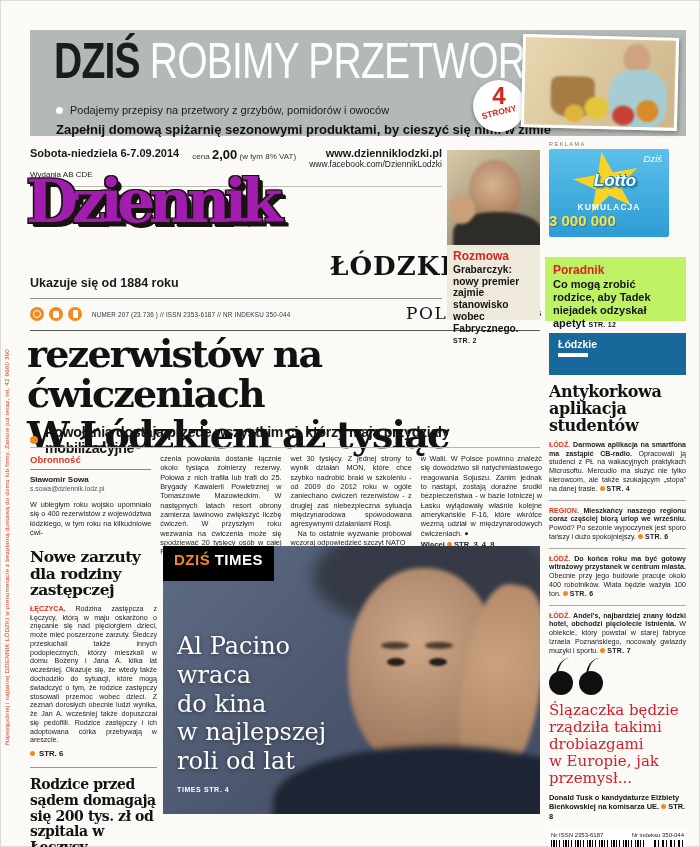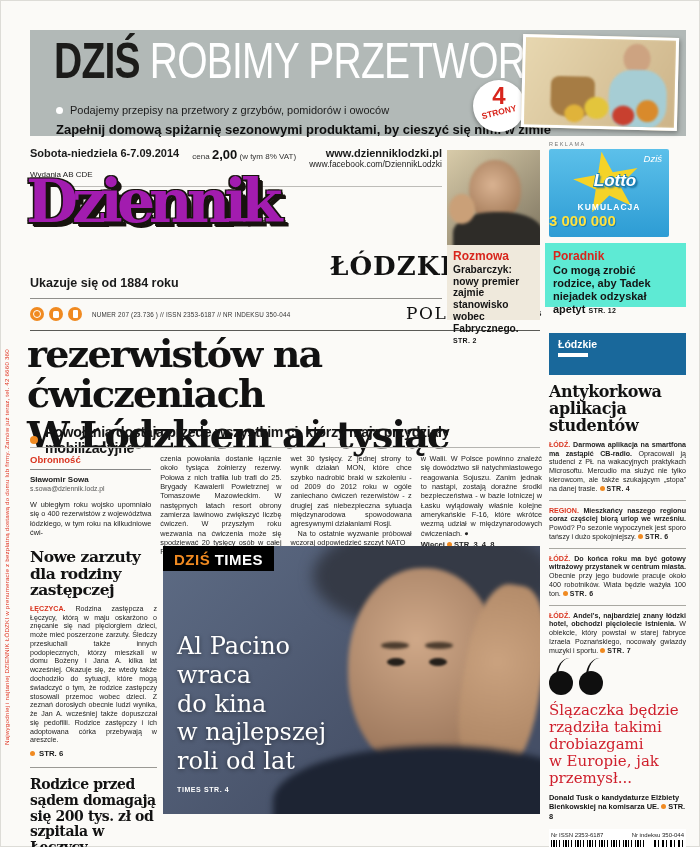--- a/index.html
+++ b/index.html
@@ -84,21 +84,21 @@
   .lotto { position:absolute; left:549px; top:149px; width:120px; height:88px;
            background:linear-gradient(180deg,#5cc0ea,#2d9cd4); border-radius:2px; overflow:hidden; }
   .lotto-day { position:absolute; right:7px; top:4px; color:#fff; font-style:italic; font-size:9.5px; }
   .star { position:absolute; left:24px; top:2px; width:68px; height:64px; background:#f5d327; transform:rotate(-10deg);
           clip-path:polygon(50% 0%, 61% 35%, 98% 35%, 68% 57%, 79% 91%, 50% 70%, 21% 91%, 32% 57%, 2% 35%, 39% 35%); }
   .lotto-word { position:absolute; left:12px; right:0; top:22px; text-align:center; color:#fff; font-weight:bold;
            font-style:italic; font-size:17px; text-shadow:1px 1px 0 #1b7fb5, -1px 1px 0 #1b7fb5, 1px -1px 0 #1b7fb5, 2px 2px 2px #136a99; }
   .kumul { position:absolute; left:0; right:0; top:53px; text-align:center; color:#fff; font-weight:bold; font-size:8.5px; letter-spacing:1px; }
   .jackpot { position:absolute; left:0; right:8px; top:63px; text-align:left; color:#ffe23e; font-weight:bold; font-size:15px;
              text-shadow:1px 1px 0 #1b7fb5; }
-  .card-advice { position:absolute; left:545px; top:243px; width:141px; height:64px; background:#5eead4; padding:6px 8px; }
+  .card-advice { position:absolute; left:545px; top:257px; width:141px; height:64px; background:#bef264; padding:6px 8px; }
   .ca-body { font-weight:bold; font-size:11px; line-height:1.18; color:#141414; }
 
   
   .headline { position:absolute; left:27px; top:334px; width:515px; font-family:"DejaVu Serif", serif;
               font-weight:bold; font-size:38px; line-height:1.06; letter-spacing:-1.8px; color:#121212; }
   .standfirst { position:absolute; left:30px; top:424px; width:512px; display:flex; align-items:center; gap:7px;
                 font-weight:bold; font-size:14.2px; letter-spacing:-0.3px; color:#151515; }
   .odot { width:8px; height:8px; border-radius:50%; background:#f08a21; display:inline-block; flex:0 0 auto; }
   .odot-sm { width:5px; height:5px; border-radius:50%; background:#f08a21; display:inline-block; }
   .article { position:absolute; left:30px; top:454px; width:512px; display:flex; gap:9px; }
@@ -128,21 +128,21 @@
   .tf-hair { left:150px; top:-25px; width:240px; height:110px; border-radius:50%; background:#353a46; filter:blur(7px); }
   .tf-face { left:185px; top:22px; width:152px; height:205px; border-radius:48%;
              background:radial-gradient(circle at 45% 35%, #cfa888, #9a755a 80%); filter:blur(2px); }
   .tf-browl { left:218px; top:96px; width:28px; height:7px; border-radius:50%; background:#4c3c2e; filter:blur(1.5px); }
   .tf-browr { left:262px; top:96px; width:28px; height:7px; border-radius:50%; background:#4c3c2e; filter:blur(1.5px); }
   .tf-eyel { left:224px; top:112px; width:18px; height:8px; border-radius:50%; background:#241f1a; filter:blur(1px); }
   .tf-eyer { left:266px; top:112px; width:18px; height:8px; border-radius:50%; background:#241f1a; filter:blur(1px); }
   .tf-hand { left:300px; top:38px; width:78px; height:195px; border-radius:42%; transform:rotate(9deg);
              background:radial-gradient(circle at 40% 40%, #caa27f, #a67e5d); filter:blur(2px); }
   .tf-sweater { left:110px; top:200px; width:330px; height:110px; border-radius:50% 50% 0 0; background:#1d2433; filter:blur(3px); }
-  .times-label { position:absolute; left:0; top:0; background:#000; padding:5px 11px 2px; z-index:3; }
+  .times-label { position:absolute; left:0; top:0; background:#000; padding:5px 11px 12px; z-index:3; }
   .tl-1 { color:#f08a21; font-weight:bold; font-size:15px; letter-spacing:0.5px; }
   .tl-2 { color:#fff; font-weight:bold; font-size:15px; letter-spacing:0.5px; }
   .times-head { position:absolute; left:14px; top:86px; z-index:3; color:#fff; font-family:"DejaVu Serif", serif;
                 font-size:24px; line-height:1.2; text-shadow:0 1px 4px rgba(0,0,0,.45); }
   .times-page { position:absolute; left:14px; top:240px; z-index:3; color:#fff; font-weight:bold;
                 font-size:7px; letter-spacing:0.6px; }
 
   
   .sidebar { position:absolute; left:549px; top:333px; width:137px; }
   .tab { background:#19689b; height:42px; padding:5px 9px 0; }

